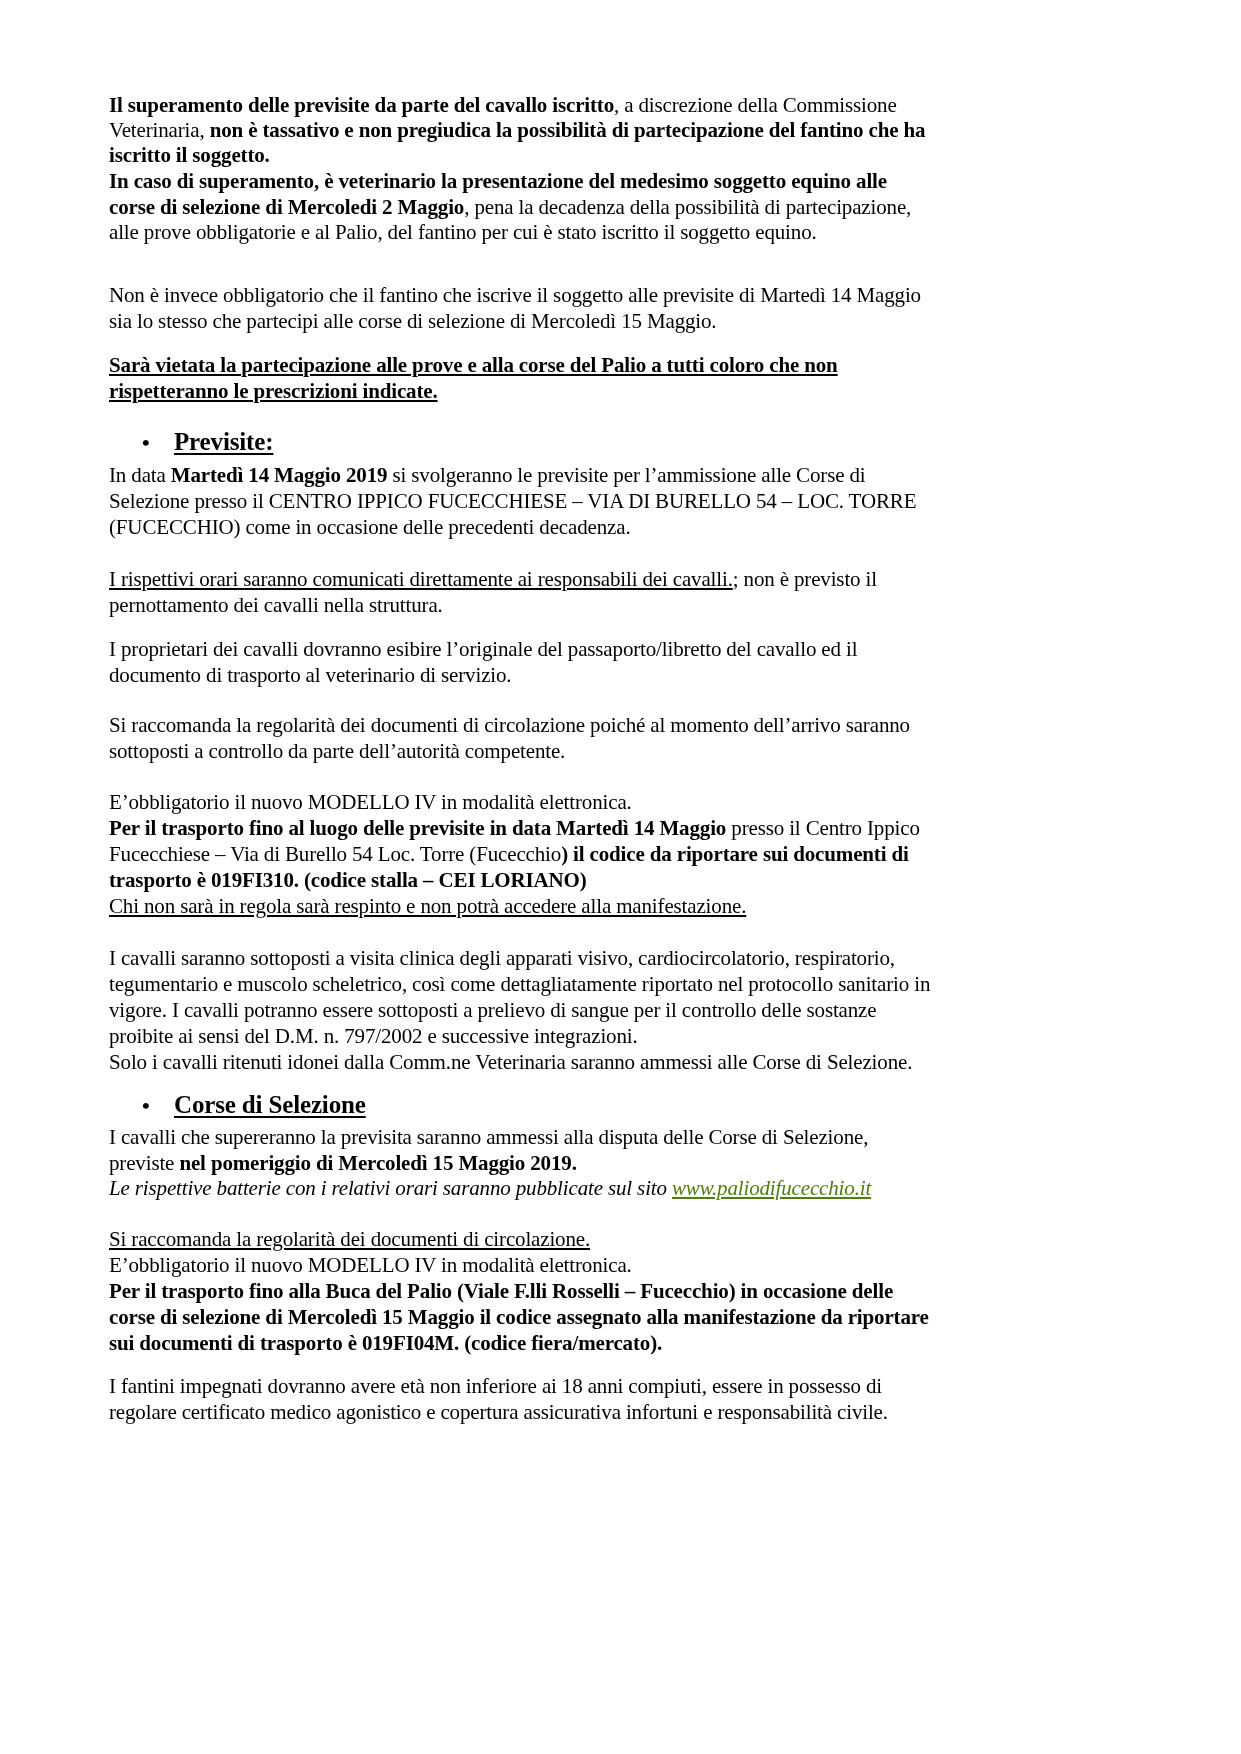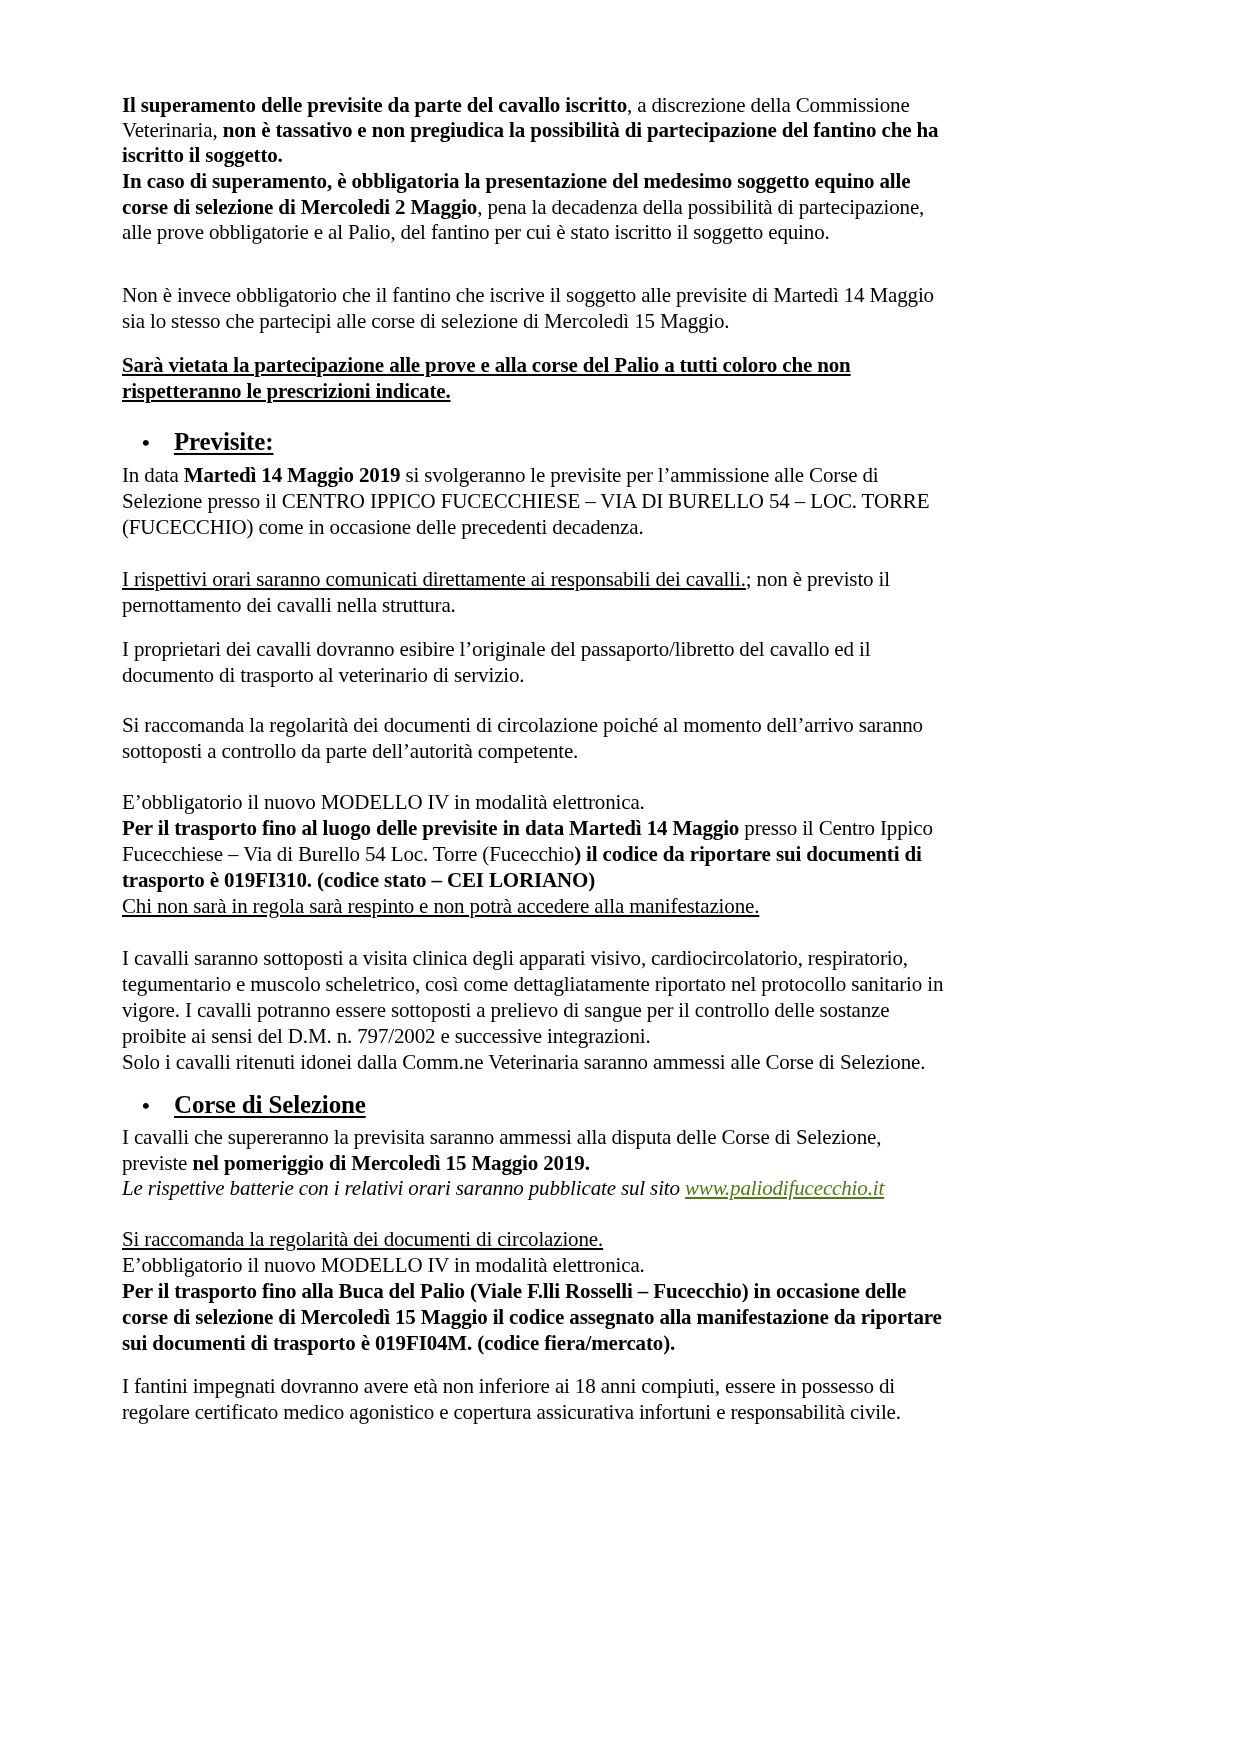--- a/index.html
+++ b/index.html
@@ -1,36 +1,36 @@
 <!DOCTYPE html>
 <html><head>
 <meta charset="utf-8">
 <style>
   html, body { margin: 0; padding: 0; background: #ffffff; }
   body { width: 1241px; height: 1754px; position: relative; overflow: hidden;
          font-family: "Liberation Serif", "DejaVu Serif", serif; color: #000; }
   .page { position: absolute; left: 106px; top: 92px; width: 1020px; }
-  .line { position: absolute; left: 16px; white-space: nowrap; font-size: 21px; line-height: 26px; letter-spacing: -0.15px; }
+  .line { position: absolute; left: 3px; white-space: nowrap; font-size: 21px; line-height: 26px; letter-spacing: -0.15px; }
   b { font-weight: bold; }
   u { text-decoration: underline; text-decoration-thickness: 1.5px; text-underline-offset: 2px; }
   .heading { font-size: 25px; font-weight: bold; line-height: 30px; }
   .heading .txt { text-decoration: underline; text-decoration-thickness: 2px; text-underline-offset: 3px; }
   .bullet { display: inline-block; width: 70px; padding-left: 38px; box-sizing: border-box; font-size: 22px; }
   .ital { font-style: italic; }
   a.link { color: #4d7c0f; text-decoration: underline; }
 </style>
 </head>
 <body>
 
 <div class="page">
 
   <div class="line" style="top:0px"><b>Il superamento delle previsite da parte del cavallo iscritto</b><span>, a discrezione della Commissione</span></div>
   <div class="line" style="top:25px"><span>Veterinaria, </span><b>non è tassativo e non pregiudica la possibilità di partecipazione del fantino che ha</b></div>
   <div class="line" style="top:50px"><b>iscritto il soggetto.</b></div>
-  <div class="line" style="top:76px"><b>In caso di superamento, è obbligatoria la presentazione del medesimo soggetto equino alle</b></div>
+  <div class="line" style="top:76px"><b>In caso di superamento, è veterinario la presentazione del medesimo soggetto equino alle</b></div>
   <div class="line" style="top:102px"><b>corse di selezione di Mercoledi 2 Maggio</b><span>, pena la decadenza della possibilità di partecipazione,</span></div>
   <div class="line" style="top:127px">alle prove obbligatorie e al Palio, del fantino per cui è stato iscritto il soggetto equino.</div>
 
   <div class="line" style="top:190px">Non è invece obbligatorio che il fantino che iscrive il soggetto alle previsite di Martedì 14 Maggio</div>
   <div class="line" style="top:216px">sia lo stesso che partecipi alle corse di selezione di Mercoledì 15 Maggio.</div>
 
   <div class="line" style="top:260px"><b><u>Sarà vietata la partecipazione alle prove e alla corse del Palio a tutti coloro che non</u></b></div>
   <div class="line" style="top:286px"><b><u>rispetteranno le prescrizioni indicate.</u></b></div>
 
   <div class="line heading" style="top:335px; left:-2px"><span class="bullet">•</span><span class="txt">Previsite:</span></div>
@@ -44,21 +44,21 @@
 
   <div class="line" style="top:544px">I proprietari dei cavalli dovranno esibire l’originale del passaporto/libretto del cavallo ed il</div>
   <div class="line" style="top:570px">documento di trasporto al veterinario di servizio.</div>
 
   <div class="line" style="top:620px">Si raccomanda la regolarità dei documenti di circolazione poiché al momento dell’arrivo saranno</div>
   <div class="line" style="top:646px">sottoposti a controllo da parte dell’autorità competente.</div>
 
   <div class="line" style="top:697px">E’obbligatorio il nuovo MODELLO IV in modalità elettronica.</div>
   <div class="line" style="top:723px"><b>Per il trasporto fino al luogo delle previsite in data Martedì 14 Maggio</b><span> presso il Centro Ippico</span></div>
   <div class="line" style="top:749px"><span>Fucecchiese – Via di Burello 54 Loc. Torre (Fucecchio</span><b>) il codice da riportare sui documenti di</b></div>
-  <div class="line" style="top:775px"><b>trasporto è 019FI310. (codice stato – CEI LORIANO)</b></div>
+  <div class="line" style="top:775px"><b>trasporto è 019FI310. (codice stalla – CEI LORIANO)</b></div>
   <div class="line" style="top:801px"><u>Chi non sarà in regola sarà respinto e non potrà accedere alla manifestazione.</u></div>
 
   <div class="line" style="top:853px">I cavalli saranno sottoposti a visita clinica degli apparati visivo, cardiocircolatorio, respiratorio,</div>
   <div class="line" style="top:879px">tegumentario e muscolo scheletrico, così come dettagliatamente riportato nel protocollo sanitario in</div>
   <div class="line" style="top:905px">vigore. I cavalli potranno essere sottoposti a prelievo di sangue per il controllo delle sostanze</div>
   <div class="line" style="top:931px">proibite ai sensi del D.M. n. 797/2002 e successive integrazioni.</div>
   <div class="line" style="top:957px">Solo i cavalli ritenuti idonei dalla Comm.ne Veterinaria  saranno ammessi alle Corse di Selezione.</div>
 
   <div class="line heading" style="top:998px; left:-2px"><span class="bullet">•</span><span class="txt">Corse di Selezione</span></div>
 

